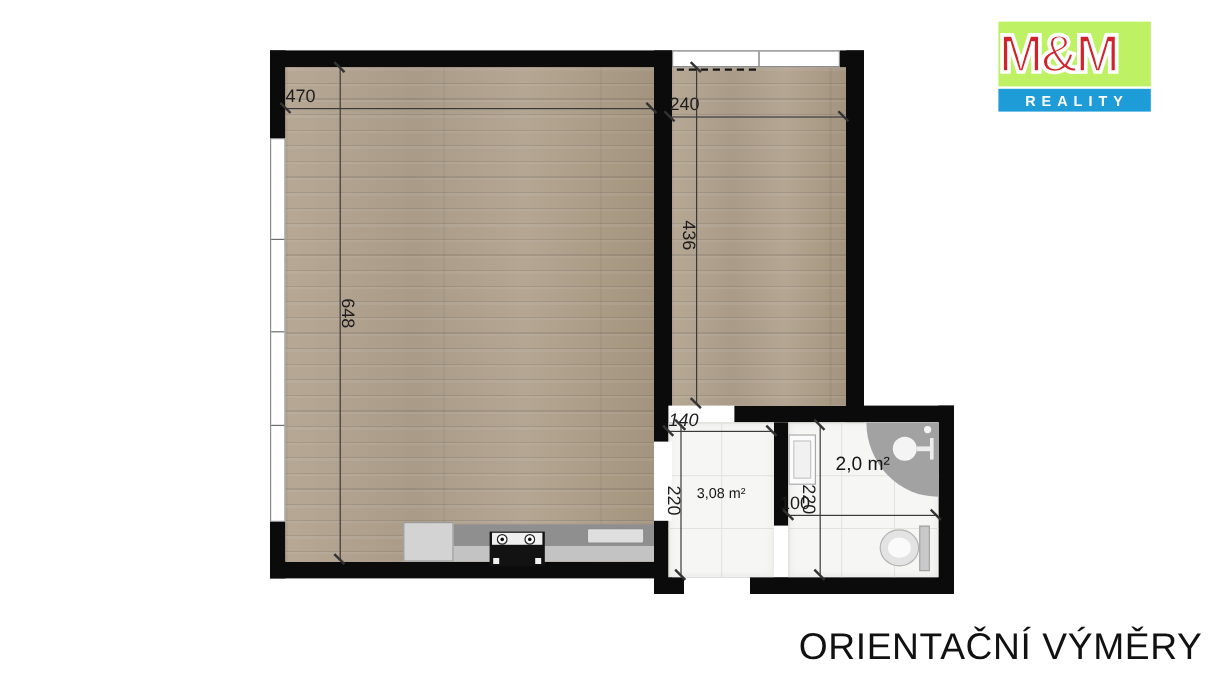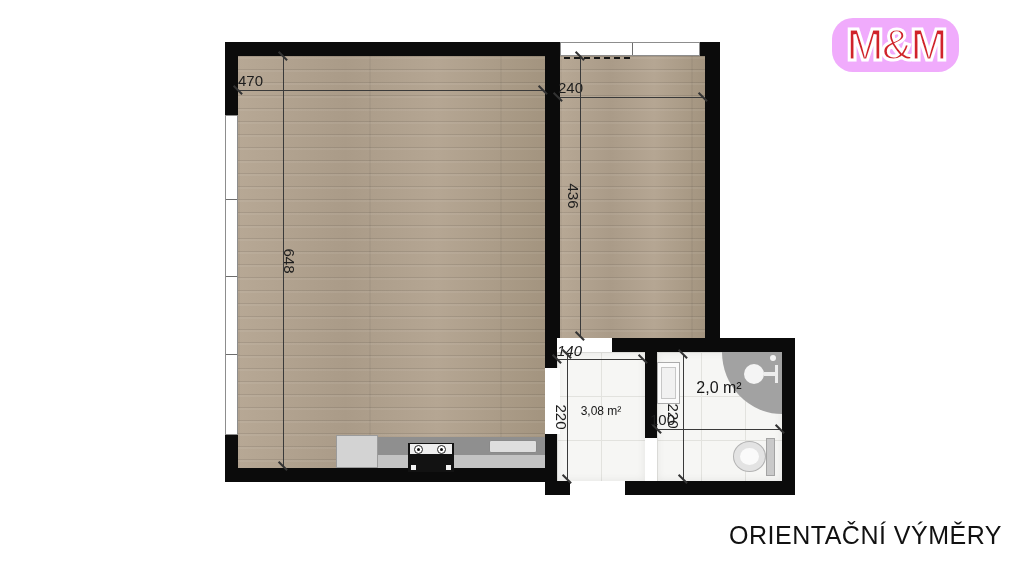--- a/index.html
+++ b/index.html
@@ -53,27 +53,27 @@
   
   .shower{position:absolute;background:#a2a2a2;border-bottom-left-radius:100%;}
   .showerhead{position:absolute;border-radius:50%;background:#f4f4f4;}
   .bsink{position:absolute;background:#fbfbfb;border:1px solid #ababab;box-sizing:border-box;}
   .bsink .inner{position:absolute;left:3px;top:4px;right:3px;bottom:4px;border:1px solid #c7c7c7;background:#f1f1f1;}
   .toilet-tank{position:absolute;background:#c9c9c9;border:1px solid #a3a3a3;box-sizing:border-box;}
   .toilet-bowl{position:absolute;border-radius:50%;background:#e3e3e3;border:1px solid #b3b3b3;box-sizing:border-box;}
   .toilet-bowl .inner{position:absolute;left:6px;top:6px;right:6px;bottom:6px;border-radius:50%;background:#fafafa;}
   
   .logo{position:absolute;left:832px;top:18px;width:127px;}
-  .logo-red{height:54px;background:#f0abfc;display:flex;align-items:center;justify-content:center;border-radius:21px;}
+  .logo-red{height:54px;background:#bef264;display:flex;align-items:center;justify-content:flex-start;}
   .logo-mm{font-weight:bold;font-size:45px;letter-spacing:-3px;color:#d0232b;
            -webkit-text-stroke:3px #ffffff;line-height:54px;}
   .logo-blue{height:19px;background:#1e9cd7;margin-top:2px;display:flex;align-items:center;justify-content:center;}
   .logo-reality{color:#ffffff;font-weight:bold;font-size:12px;letter-spacing:5px;padding-left:4px;}
   
-  .footer-label{position:absolute;right:22px;top:521px;font-size:25px;color:#111;letter-spacing:0.5px;}
+  .footer-label{position:absolute;right:22px;top:521px;font-size:31px;color:#111;letter-spacing:0.5px;}
 </style>
 </head>
 <body>
 
 <div class="canvas">
   <div class="abs" style="left:0;top:0;width:1024px;height:576px;">
 
     <div class="wall" style="left:225px;top:42px;width:495px;height:14px;"></div>
     <div class="wall" style="left:225px;top:42px;width:13px;height:440px;"></div>
     <div class="wall" style="left:545px;top:42px;width:15px;height:453px;"></div>
@@ -169,16 +169,19 @@
     <div class="dlab-v" style="left:653px;top:408px;">220</div>
 
     <div class="arealab" style="left:559px;top:404px;width:84px;font-size:12px;">3,08 m²</div>
     <div class="arealab" style="left:659px;top:379px;width:120px;font-size:16px;">2,0 m²</div>
   </div>
 
   <div class="logo">
     <div class="logo-red">
       <span class="logo-mm">M&amp;M</span>
     </div>
+    <div class="logo-blue">
+      <span class="logo-reality">REALITY</span>
+    </div>
   </div>
 
   <div class="footer-label">ORIENTAČNÍ VÝMĚRY</div>
 </div>
 
 </body></html>

